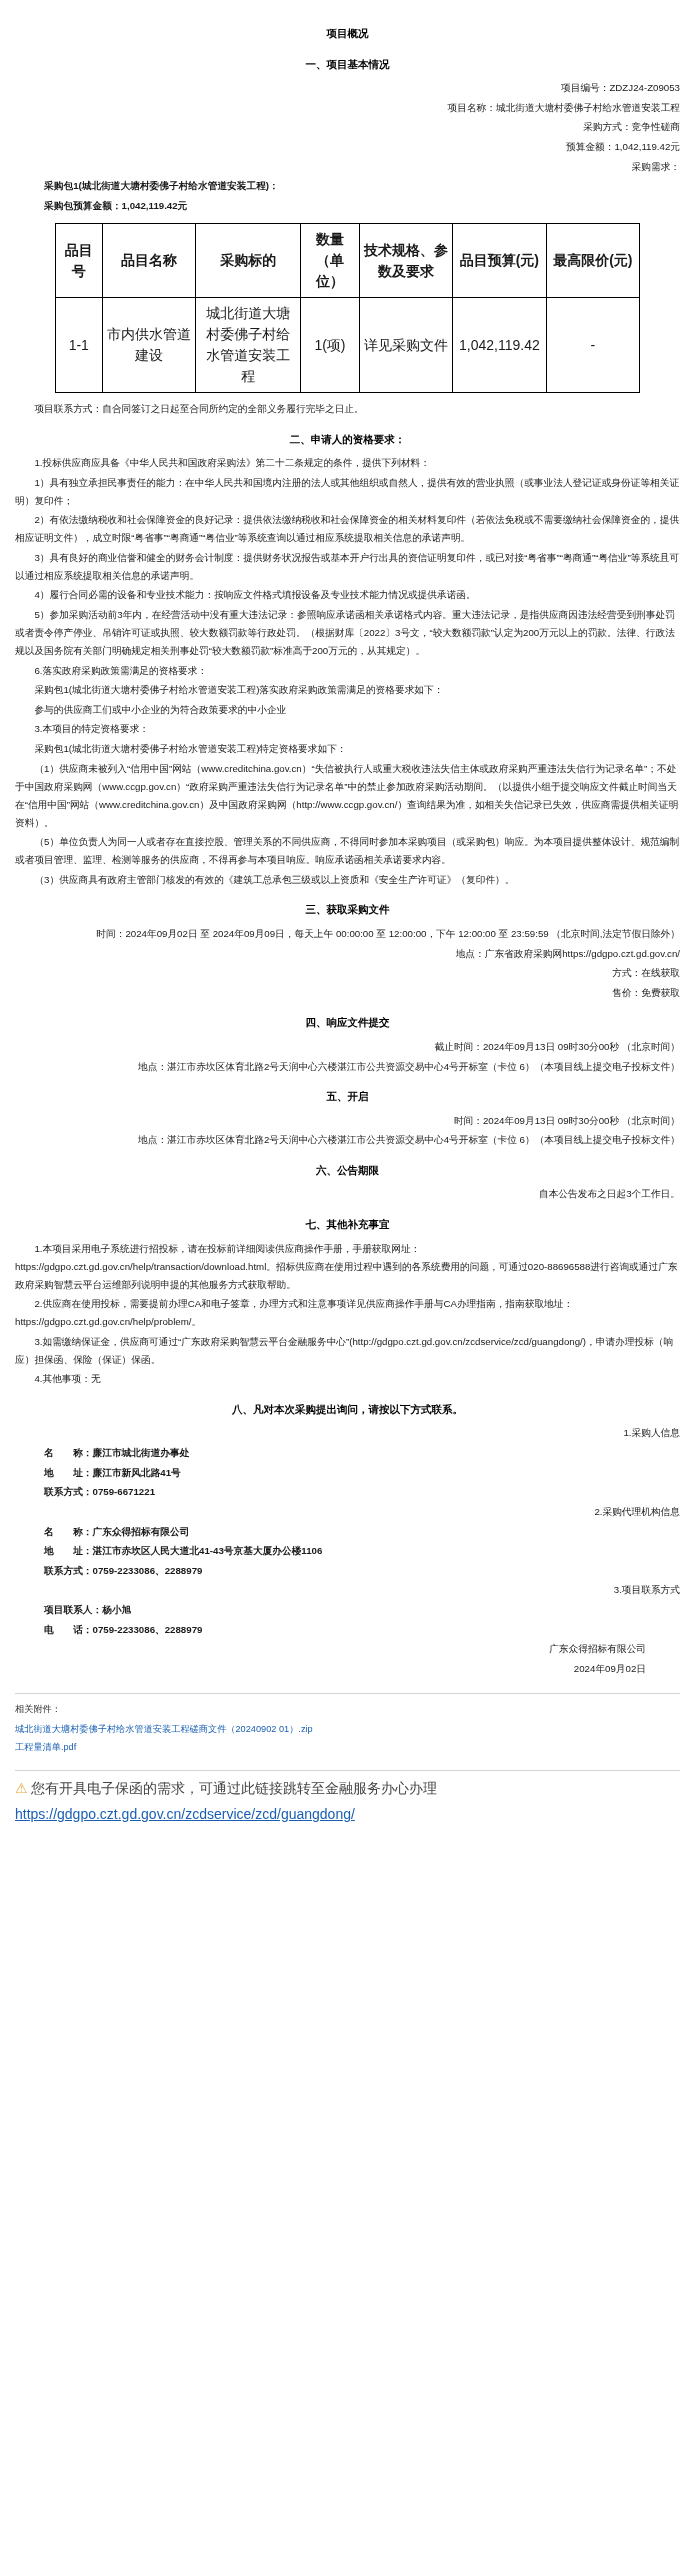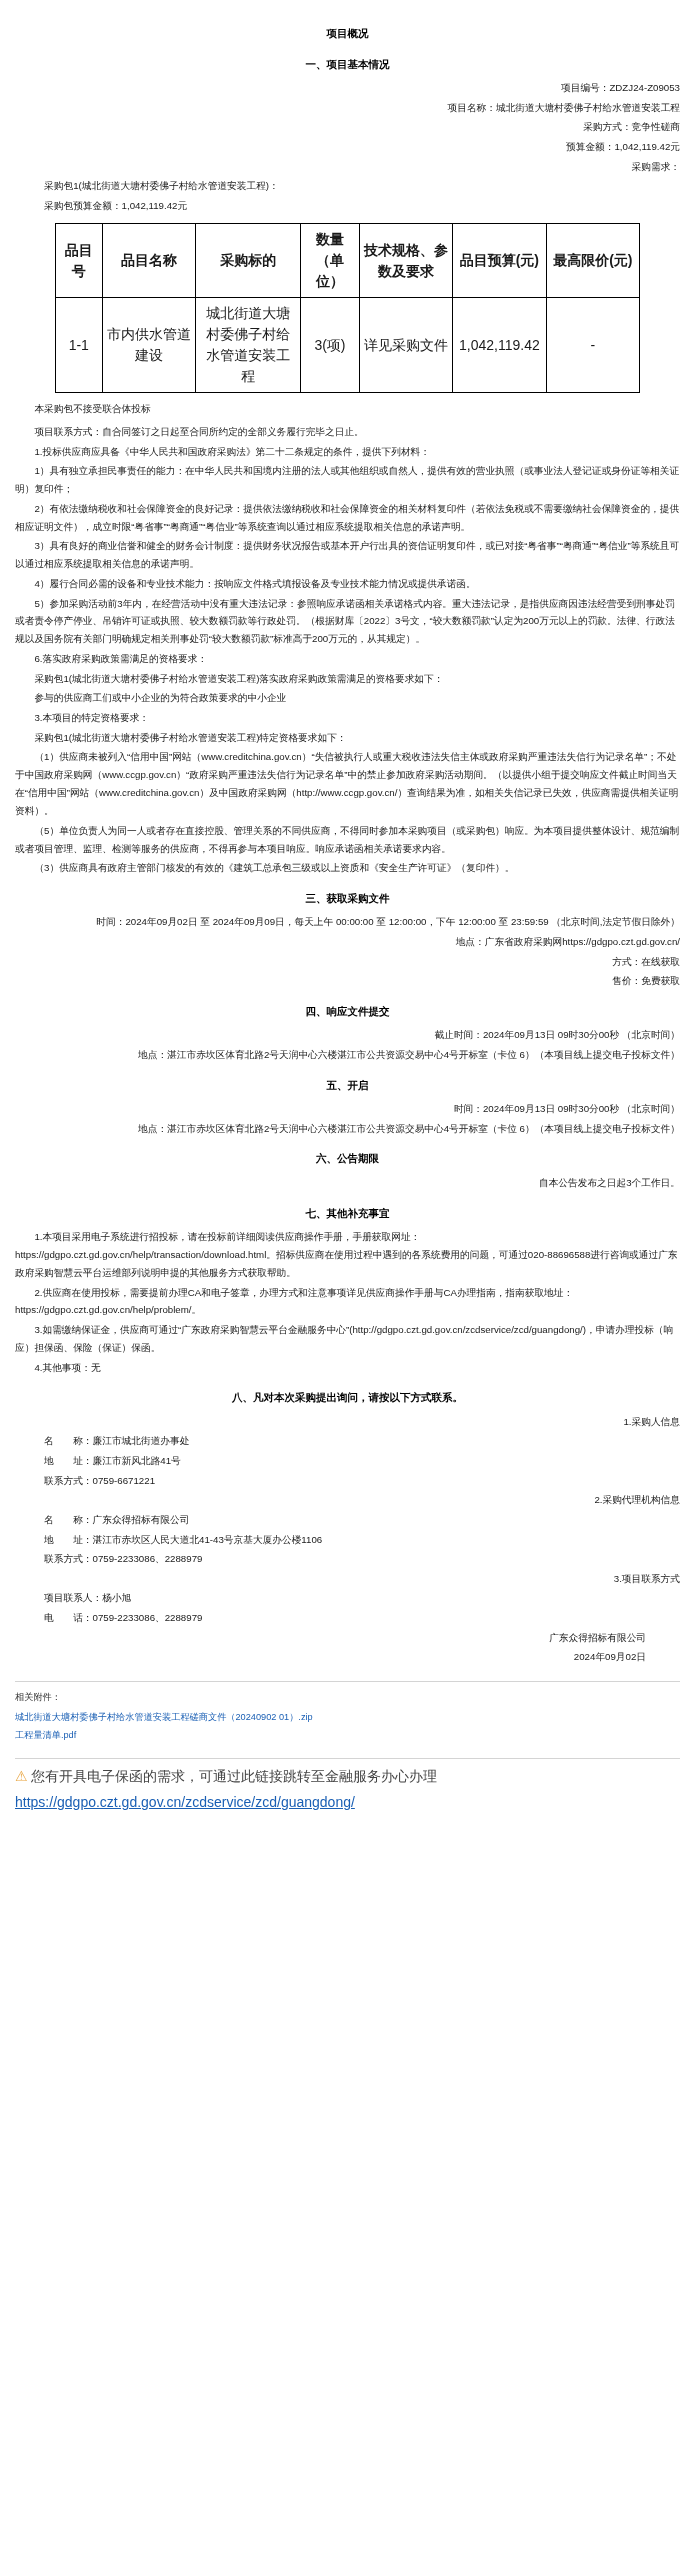--- a/index.html
+++ b/index.html
@@ -14,21 +14,21 @@
   .page{width:695px;padding:11.8px 15px 0 15px;box-sizing:border-box;}
   h2.sec{
     font-size:10.5px;
     font-weight:bold;
     margin:11.8px 0 5px 0;
     color:#000;
     text-align:center;
   }
   .p{margin:0 0 1.7px 0;text-indent:2em;}
   .ind1{margin:0 0 1.7px 0;padding-left:2em;text-align:right;}
-  .ind2{margin:0 0 1.7px 0;padding-left:3em;}
+  .ind2{margin:0 0 1.7px 0;padding-left:3em;font-weight:bold;}
   .lead{margin:3.4px 0 3.4px 0;text-indent:2em;line-height:1.95;}
   table.bid{
     border-collapse:collapse;
     width:88%;
     margin:8.4px auto 6.7px auto;
     font-size:14px;
   }
   table.bid th,table.bid td{
     border:0.8px solid #000;
     text-align:center;
@@ -85,31 +85,31 @@
         <th style="width:16%">技术规格、参数及要求</th>
         <th style="width:16%">品目预算(元)</th>
         <th style="width:16%">最高限价(元)</th>
       </tr>
     </thead>
     <tbody>
       <tr>
         <td>1-1</td>
         <td>市内供水管道建设</td>
         <td>城北街道大塘村委佛子村给水管道安装工程</td>
-        <td>3(项)</td>
+        <td>1(项)</td>
         <td>详见采购文件</td>
         <td>1,042,119.42</td>
         <td>-</td>
       </tr>
     </tbody>
   </table>
 
-  <p class="tbl-note">本采购包不接受联合体投标</p>
   <p class="tbl-note">项目联系方式：自合同签订之日起至合同所约定的全部义务履行完毕之日止。</p>
 
+  <h2 class="sec">二、申请人的资格要求：</h2>
   <p class="p">1.投标供应商应具备《中华人民共和国政府采购法》第二十二条规定的条件，提供下列材料：</p>
   <p class="p">1）具有独立承担民事责任的能力：在中华人民共和国境内注册的法人或其他组织或自然人，提供有效的营业执照（或事业法人登记证或身份证等相关证明）复印件；</p>
   <p class="p">2）有依法缴纳税收和社会保障资金的良好记录：提供依法缴纳税收和社会保障资金的相关材料复印件（若依法免税或不需要缴纳社会保障资金的，提供相应证明文件），成立时限“粤省事”“粤商通”“粤信业”等系统查询以通过相应系统提取相关信息的承诺声明。</p>
   <p class="p">3）具有良好的商业信誉和健全的财务会计制度：提供财务状况报告或基本开户行出具的资信证明复印件，或已对接“粤省事”“粤商通”“粤信业”等系统且可以通过相应系统提取相关信息的承诺声明。</p>
   <p class="p">4）履行合同必需的设备和专业技术能力：按响应文件格式填报设备及专业技术能力情况或提供承诺函。</p>
   <p class="p">5）参加采购活动前3年内，在经营活动中没有重大违法记录：参照响应承诺函相关承诺格式内容。重大违法记录，是指供应商因违法经营受到刑事处罚或者责令停产停业、吊销许可证或执照、较大数额罚款等行政处罚。（根据财库〔2022〕3号文，“较大数额罚款”认定为200万元以上的罚款。法律、行政法规以及国务院有关部门明确规定相关刑事处罚“较大数额罚款”标准高于200万元的，从其规定）。</p>
   <p class="p">6.落实政府采购政策需满足的资格要求：</p>
   <p class="p">采购包1(城北街道大塘村委佛子村给水管道安装工程)落实政府采购政策需满足的资格要求如下：</p>
   <p class="p">参与的供应商工们或中小企业的为符合政策要求的中小企业</p>
   <p class="p">3.本项目的特定资格要求：</p>

